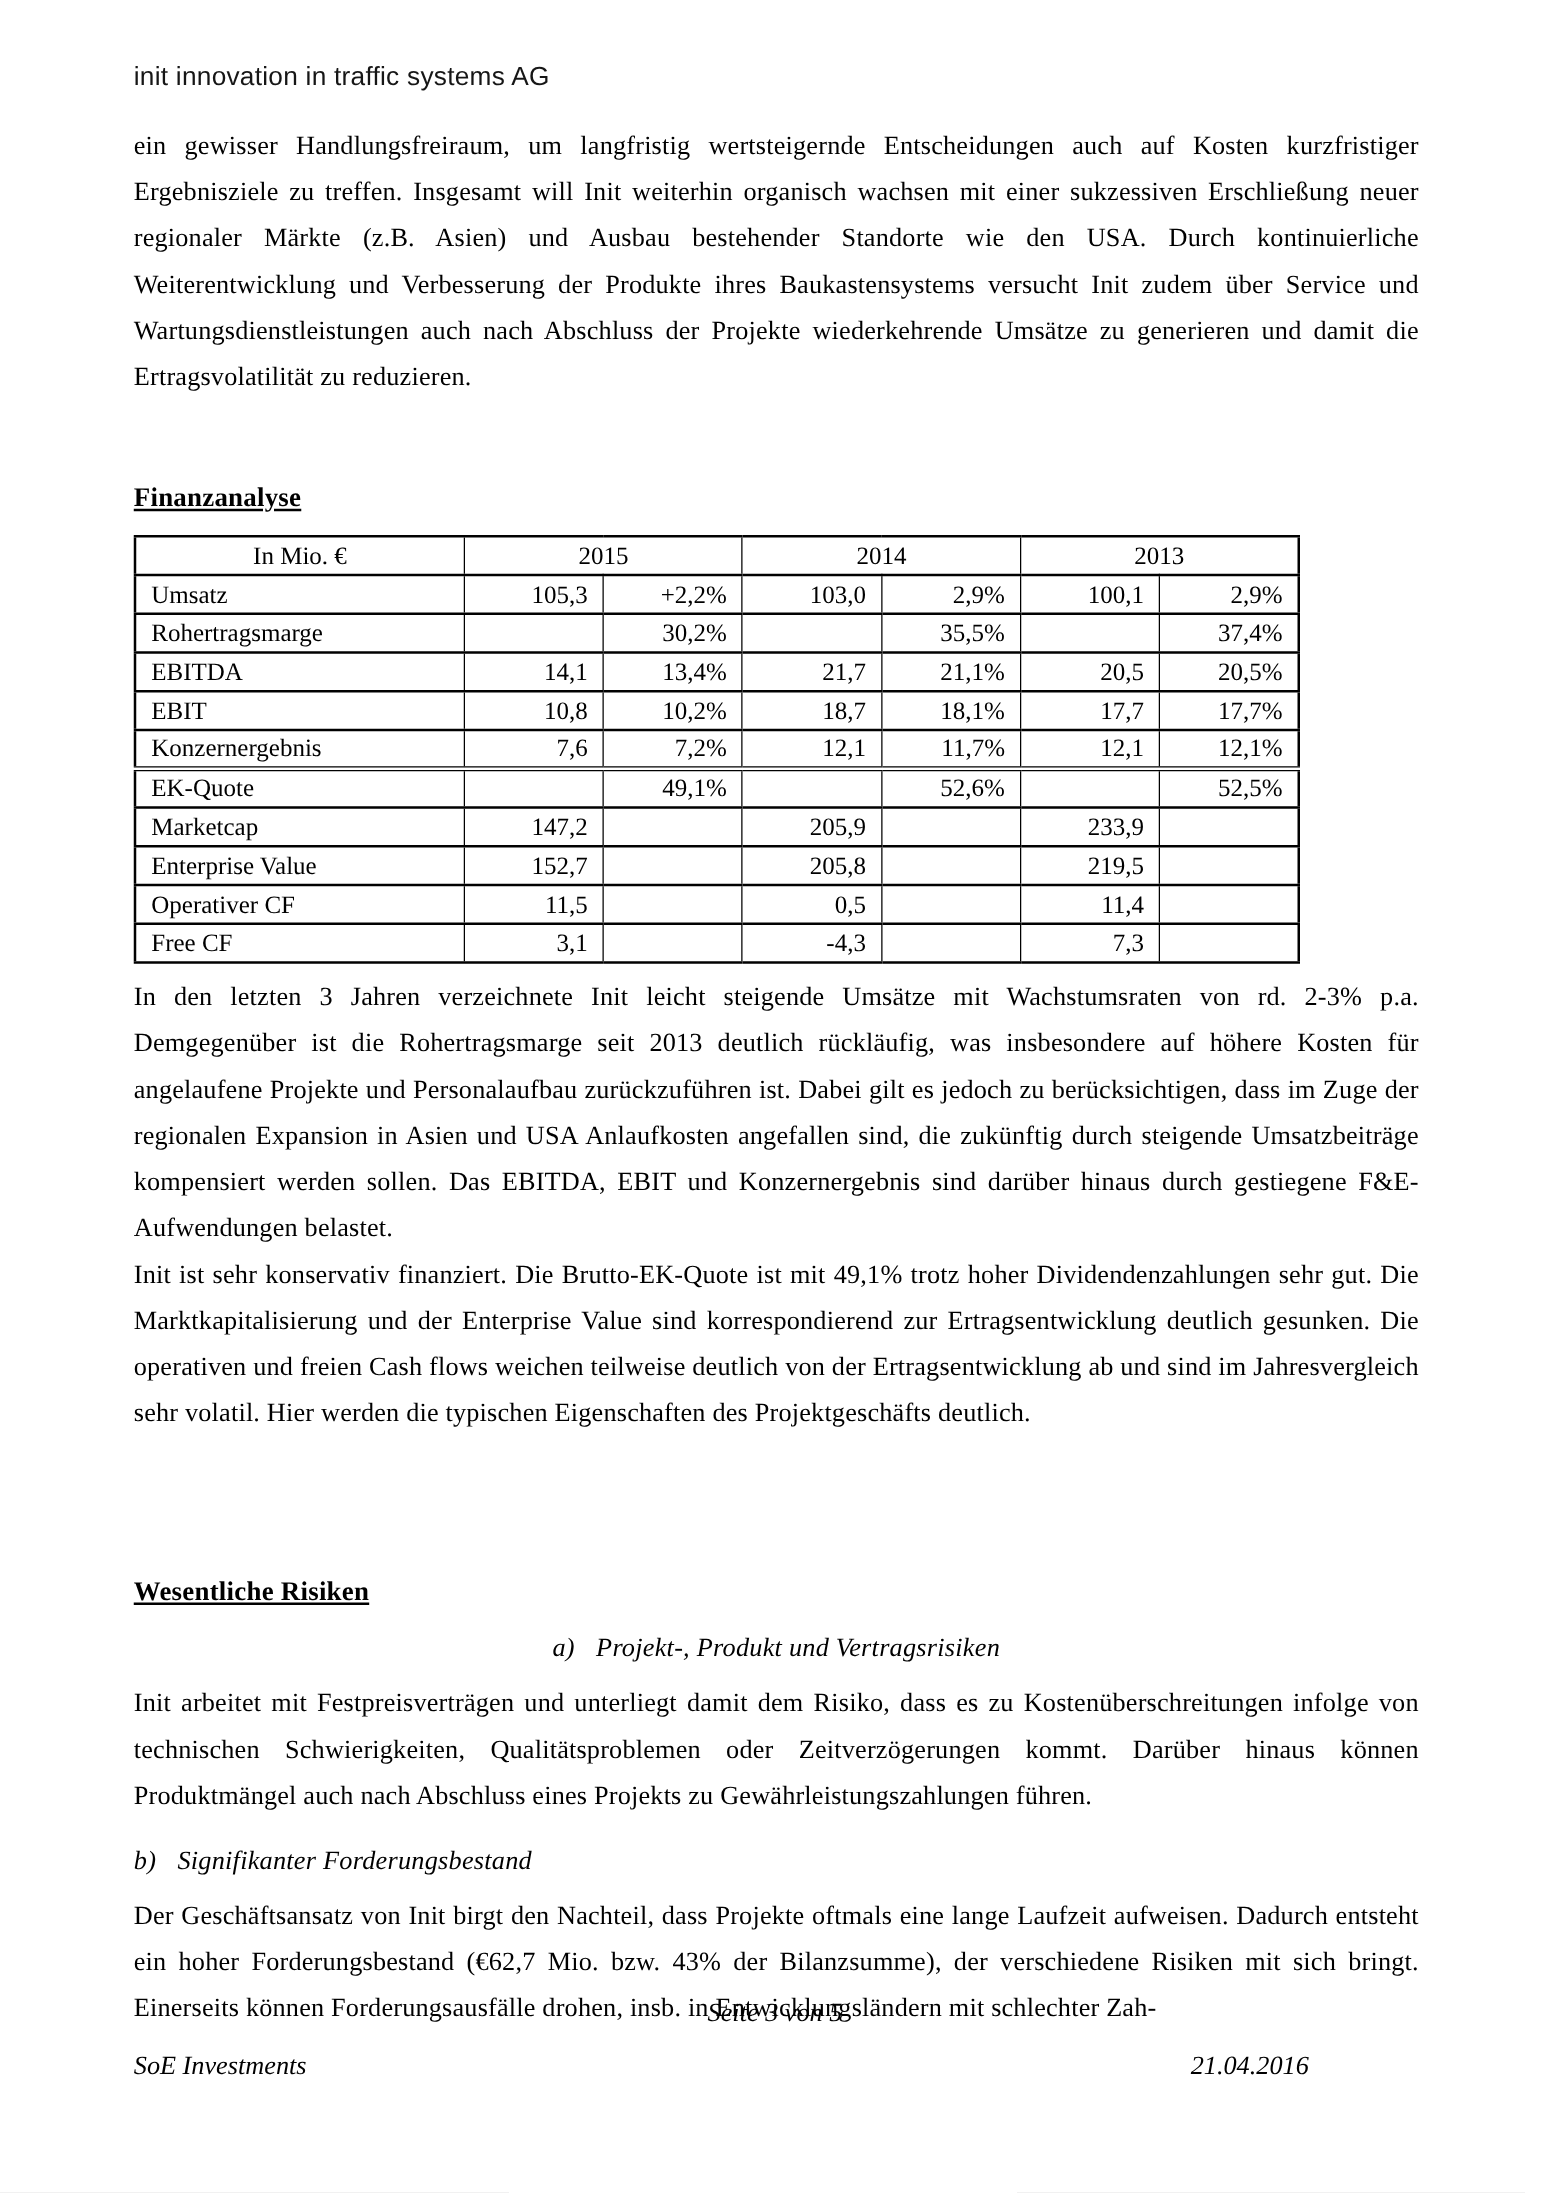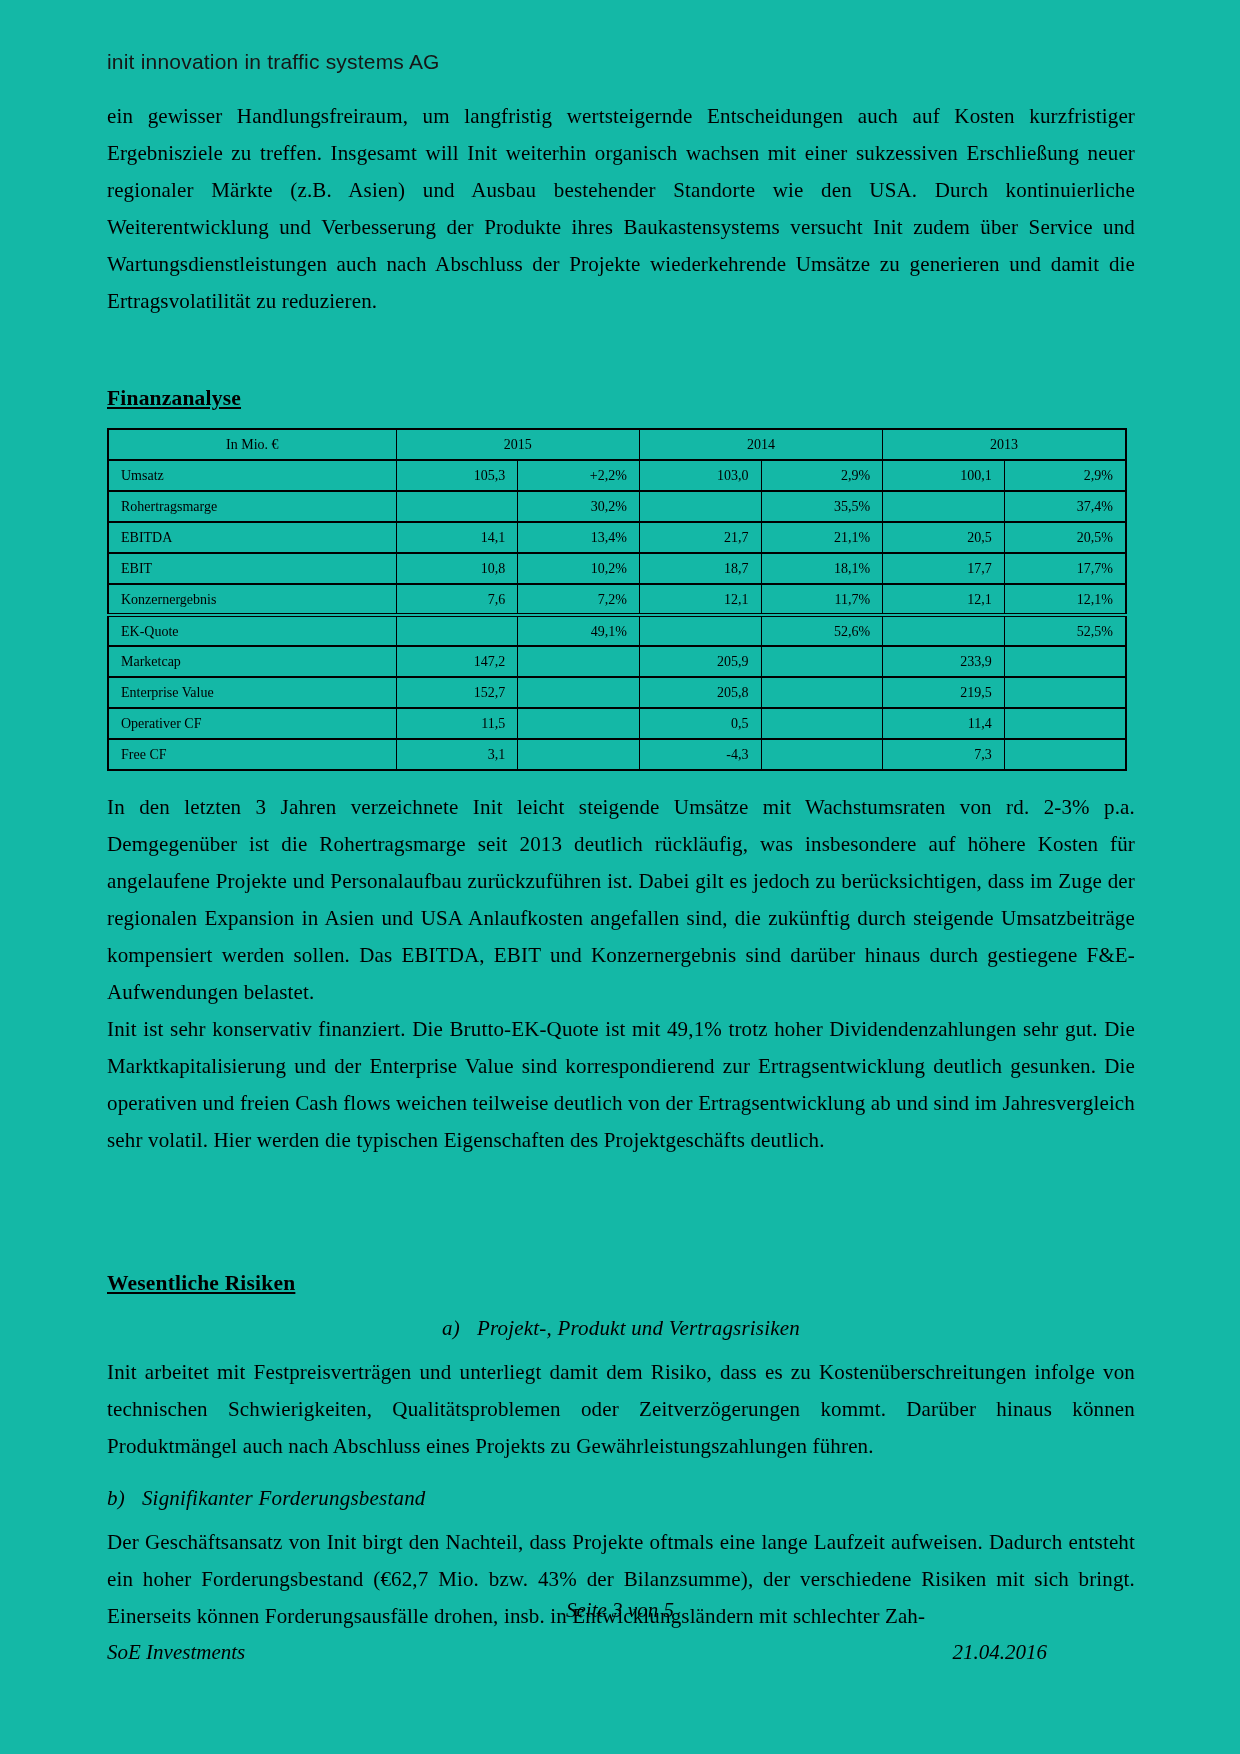--- a/index.html
+++ b/index.html
@@ -4,21 +4,21 @@
 <style>
   * { margin: 0; padding: 0; box-sizing: border-box; }
   html, body { background: #e8e8e8; }
   body { font-family: "Liberation Serif", serif; }
 
   .page {
     position: relative;
     width: 1240px;
     height: 1754px;
     margin: 0 auto;
-    background: #14b8a6;
+    background: #ffffff;
     color: #000;
     overflow: hidden;
   }
 
   .content {
     padding: 50px 105px 0 107px;
   }
 
   .doc-header {
     font-family: "Liberation Sans", sans-serif;
@@ -41,40 +41,40 @@
     margin-top: 66px;
     font-size: 21.5px;
     font-weight: bold;
     text-decoration: underline;
     letter-spacing: 0.2px;
   }
 
   .fin-table {
     margin-top: 17px;
     border-collapse: collapse;
-    width: 1020px;
-    font-size: 14px;
+    width: 933px;
+    font-size: 20px;
     table-layout: fixed;
     padding-left: 44px;
   }
   .fin-table { border: 2px solid #000; }
   .fin-table th, .fin-table td {
     border: solid #000;
     border-width: 2px 1px;
     height: 31px;
     padding: 1px 12px 0 12px;
     overflow: hidden;
     white-space: nowrap;
   }
   .fin-table thead th { text-align: center; font-weight: normal; }
   .fin-table td.label-cell { text-align: left; }
   .fin-table td.value-cell { text-align: right; }
   .fin-table tr.divider-above td { border-top: 4px double #000; }
 
-  .analysis-paragraph { margin-top: 18px; }
+  .analysis-paragraph { margin-top: 8px; }
   .analysis-paragraph-2 { margin-top: 0; }
 
   .risk-heading { margin-top: 112px; }
 
   .risk-subheading {
     font-size: 21px;
     font-style: italic;
     letter-spacing: 0.2px;
   }
   .risk-subheading .marker { margin-right: 17px; }

